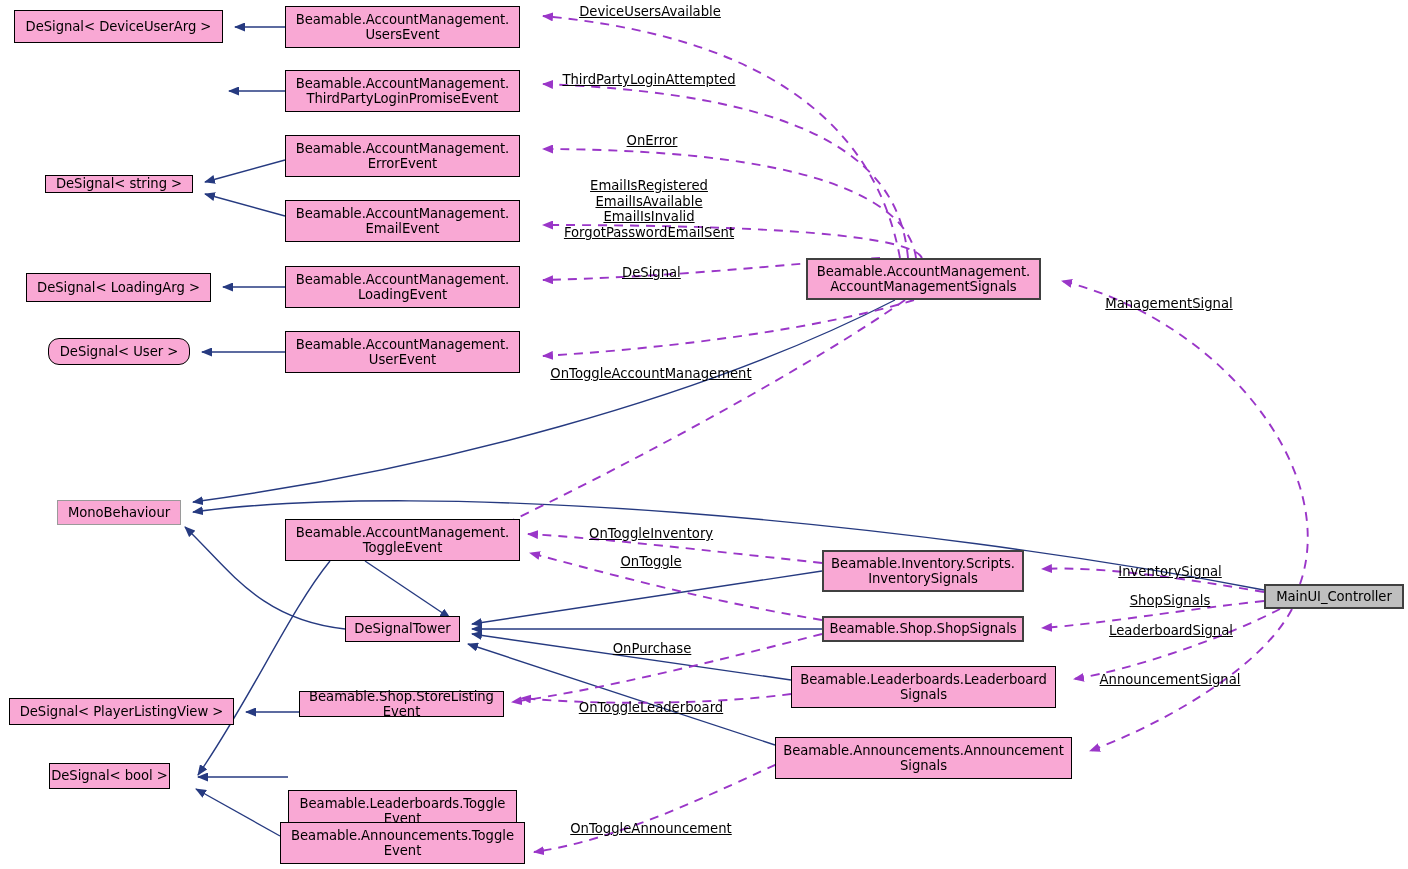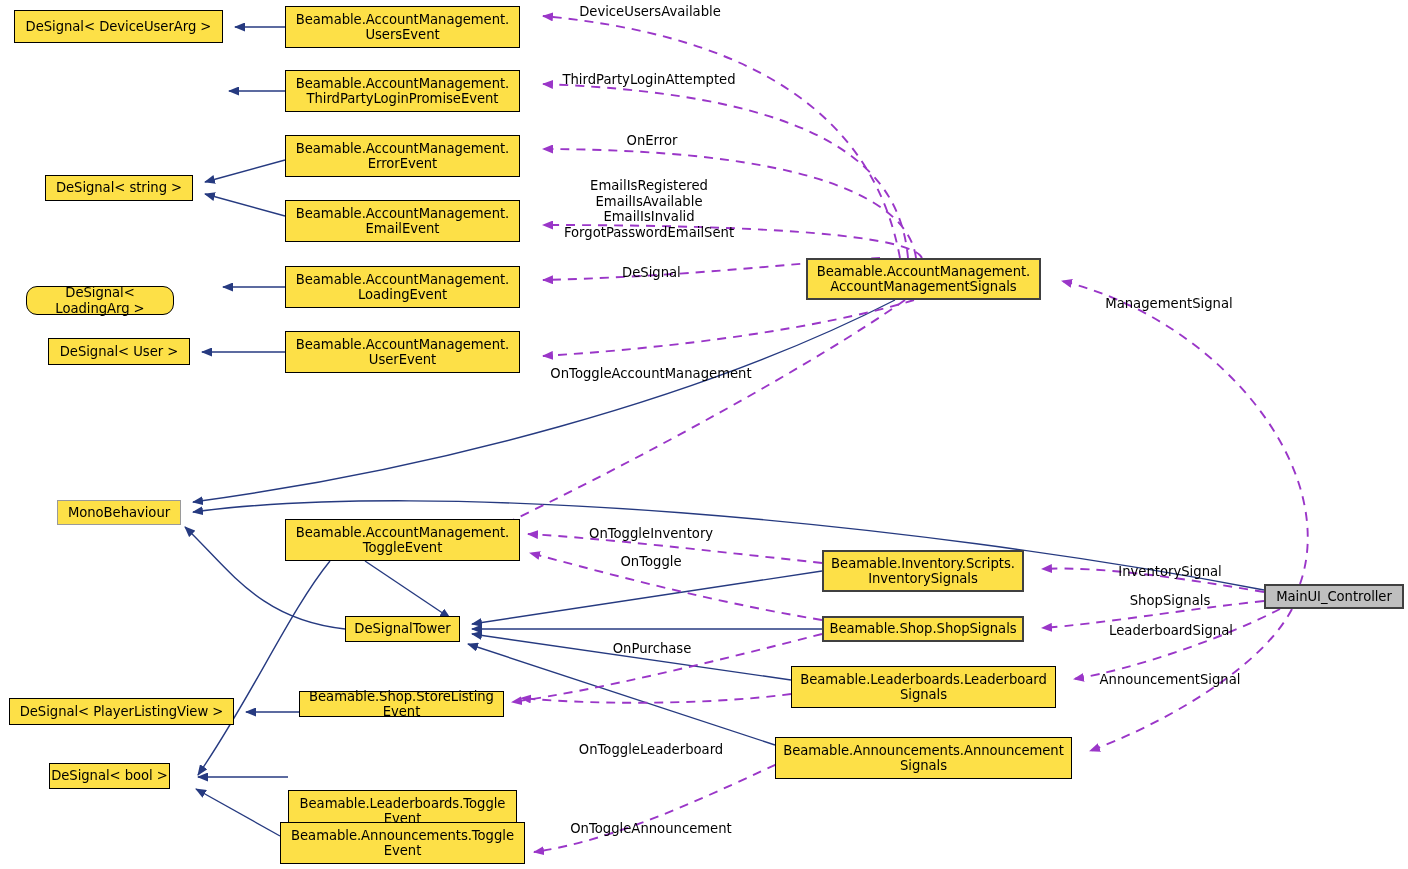--- a/index.html
+++ b/index.html
@@ -22,21 +22,21 @@
     width: 1408px;
     height: 869px;
   }
   .node-box {
     position: absolute;
     box-sizing: border-box;
     display: flex;
     align-items: center;
     justify-content: center;
     text-align: center;
-    background: #fde047;
+    background: #f9a8d4;
     color: #000000;
     font-size: 13.2px;
     line-height: 15.5px;
     letter-spacing: -0.05px;
     white-space: pre-line;
     z-index: 5;
   }
   
   .b-thin  { border: 1px solid #000000; }
   
@@ -49,20 +49,21 @@
   .edge-label {
     position: absolute;
     font-size: 13.2px;
     line-height: 15.6px;
     color: #000000;
     white-space: pre-line;
     text-align: center;
     z-index: 4;
     background: transparent;
     pointer-events: none;
+    text-decoration: underline;
   }
 </style>
 </head>
 <body>
 
 <div id="diagram-root">
 
   <svg class="layer" viewBox="0 0 1408 869">
     <defs>
       <marker id="arrInherit" markerWidth="11" markerHeight="9" refX="10" refY="4.5" orient="auto" markerUnits="userSpaceOnUse">
@@ -115,31 +116,31 @@
     </g>
   </svg>
 
   <div class="node-box b-thin" style="left:14px;  top:10px;  width:209px; height:33px;">DeSignal&lt; DeviceUserArg &gt;</div>
   <div class="node-box b-thin" style="left:285px; top:6px;   width:235px; height:42px;">Beamable.AccountManagement.
 UsersEvent</div>
 
   <div class="node-box b-thin" style="left:285px; top:70px;  width:235px; height:42px;">Beamable.AccountManagement.
 ThirdPartyLoginPromiseEvent</div>
 
-  <div class="node-box b-thin" style="left:45px;  top:175px; width:148px; height:26px;">DeSignal&lt; string &gt;</div>
+  <div class="node-box b-thin" style="left:45px;  top:175px; width:148px; height:18px;">DeSignal&lt; string &gt;</div>
   <div class="node-box b-thin" style="left:285px; top:135px; width:235px; height:42px;">Beamable.AccountManagement.
 ErrorEvent</div>
   <div class="node-box b-thin" style="left:285px; top:200px; width:235px; height:42px;">Beamable.AccountManagement.
 EmailEvent</div>
 
-  <div class="node-box b-thin" style="left:26px;  top:286px; width:148px; height:29px;border-radius:11px;">DeSignal&lt; LoadingArg &gt;</div>
+  <div class="node-box b-thin" style="left:26px;  top:273px; width:185px; height:29px;">DeSignal&lt; LoadingArg &gt;</div>
   <div class="node-box b-thin" style="left:285px; top:266px; width:235px; height:42px;">Beamable.AccountManagement.
 LoadingEvent</div>
 
-  <div class="node-box b-thin" style="left:48px;  top:338px; width:142px; height:27px;">DeSignal&lt; User &gt;</div>
+  <div class="node-box b-thin" style="left:48px;  top:338px; width:142px; height:27px;border-radius:11px;">DeSignal&lt; User &gt;</div>
   <div class="node-box b-thin" style="left:285px; top:331px; width:235px; height:42px;">Beamable.AccountManagement.
 UserEvent</div>
 
   <div class="node-box b-thick" style="left:806px; top:258px; width:235px; height:42px;">Beamable.AccountManagement.
 AccountManagementSignals</div>
 
   <div class="node-box b-gray" style="left:57px;  top:500px; width:124px; height:25px;">MonoBehaviour</div>
 
   <div class="node-box b-thin" style="left:285px; top:519px; width:235px; height:42px;">Beamable.AccountManagement.
 ToggleEvent</div>
@@ -174,17 +175,17 @@
 ForgotPasswordEmailSent</div>
   <div class="edge-label" style="left:622px;  top:265px; width:58px;">DeSignal</div>
   <div class="edge-label" style="left:545px;  top:366px; width:212px;">OnToggleAccountManagement</div>
   <div class="edge-label" style="left:1105px; top:296px; width:128px;">ManagementSignal</div>
   <div class="edge-label" style="left:589px;  top:526px; width:124px;">OnToggleInventory</div>
   <div class="edge-label" style="left:618px;  top:554px; width:66px;">OnToggle</div>
   <div class="edge-label" style="left:1118px; top:564px; width:104px;">InventorySignal</div>
   <div class="edge-label" style="left:1129px; top:593px; width:82px;">ShopSignals</div>
   <div class="edge-label" style="left:610px;  top:641px; width:84px;">OnPurchase</div>
   <div class="edge-label" style="left:1106px; top:623px; width:130px;">LeaderboardSignal</div>
-  <div class="edge-label" style="left:578px;  top:700px; width:146px;margin-top:42px;">OnToggleLeaderboard</div>
+  <div class="edge-label" style="left:578px;  top:700px; width:146px;">OnToggleLeaderboard</div>
   <div class="edge-label" style="left:1097px; top:672px; width:146px;">AnnouncementSignal</div>
   <div class="edge-label" style="left:568px;  top:821px; width:166px;">OnToggleAnnouncement</div>
 
 </div>
 
 </body></html>

